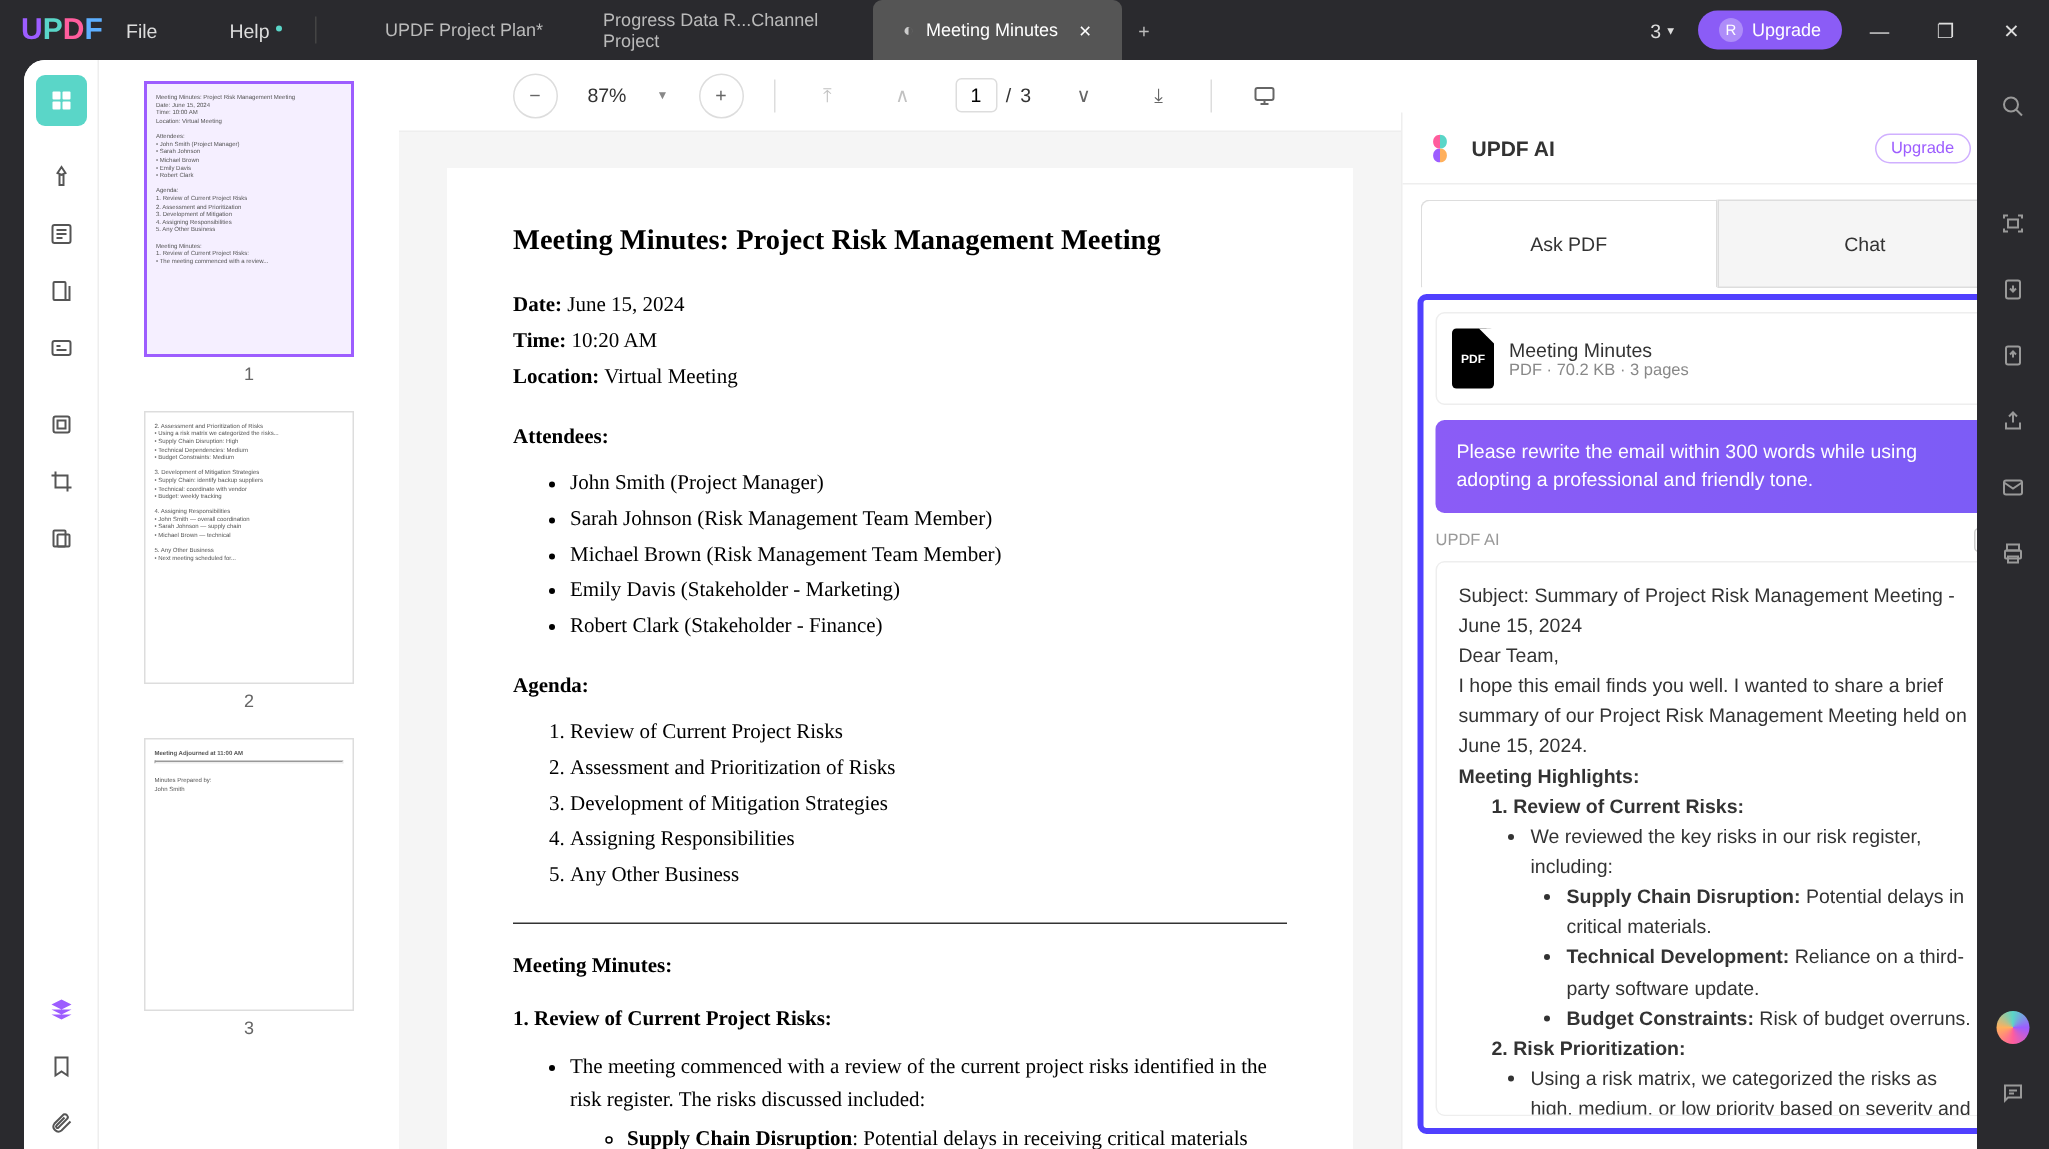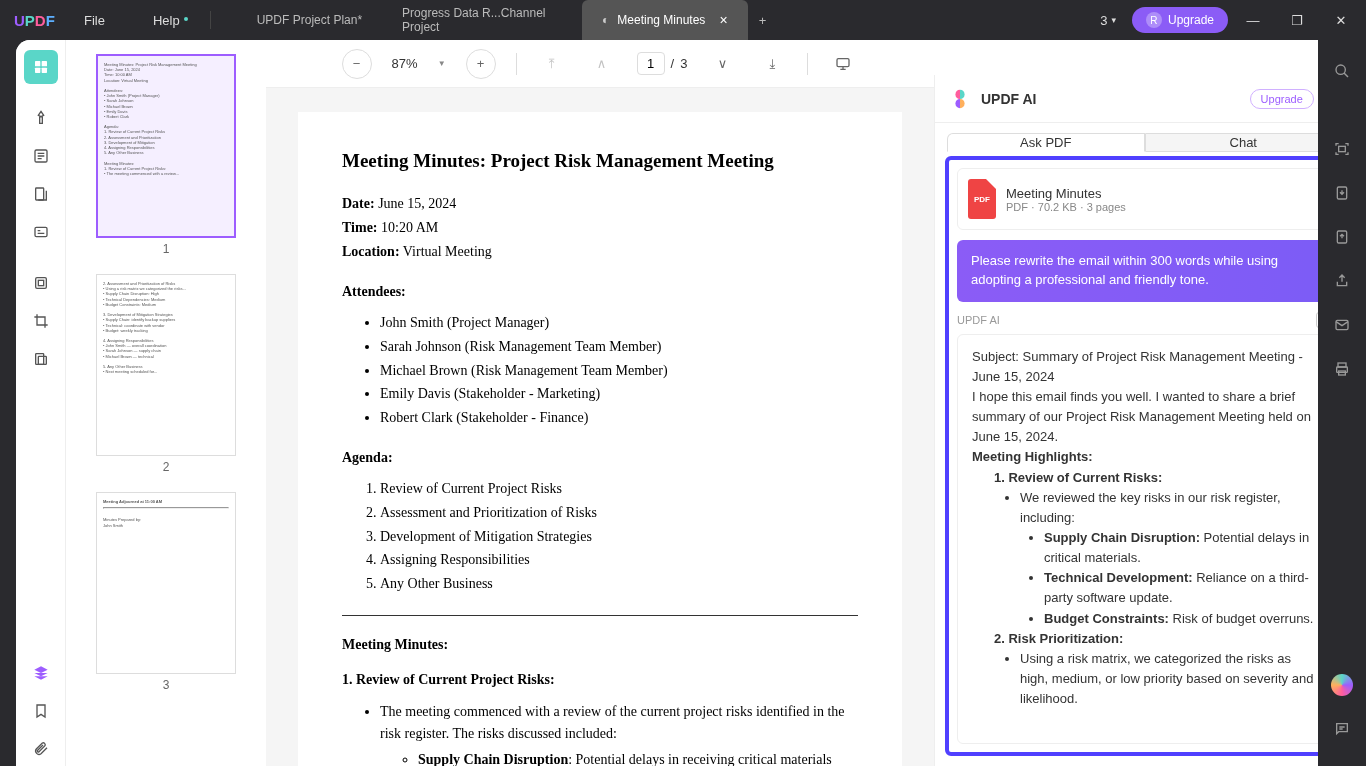--- a/index.html
+++ b/index.html
@@ -1,20 +1,20 @@
 <!DOCTYPE html>
 <html><head>
 <meta charset="utf-8">
 <style>
 * { margin: 0; padding: 0; box-sizing: border-box; }
 body { font-family: -apple-system, "Segoe UI", sans-serif; background: #2a2a2e; width: 1366px; height: 766px; overflow: hidden; font-size: 13px; color: #333; }
 
 
 .titlebar { height: 40px; background: #2a2a2e; display: flex; align-items: center; color: #ddd; }
-.logo { width: 60px; padding-left: 14px; font-weight: bold; font-size: 15px; }
+.logo { width: 60px; padding-left: 14px; font-weight: bold; font-size: 20px; }
 .logo .u { color: #9d5dff; }
 .logo .p { color: #5ad6c8; }
 .logo .d { color: #ff5d9d; }
 .logo .f { color: #5dafff; }
 .menu-item { padding: 0 24px; font-size: 13px; cursor: pointer; position: relative; }
 .menu-item .dot { position: absolute; top: 4px; right: 16px; width: 4px; height: 4px; background: #5ad6c8; border-radius: 50%; }
 .tabs { display: flex; margin-left: 20px; flex: 1; }
 .tab { padding: 0 20px; height: 40px; display: flex; align-items: center; font-size: 12px; color: #bbb; max-width: 200px; border-radius: 6px 6px 0 0; }
 .tab.active { background: #555; color: #fff; }
 .tab .icon { margin-right: 8px; opacity: 0.7; }
@@ -66,28 +66,28 @@
 .doc-page ul ul { list-style: circle; }
 
 
 .ai-panel { width: 420px; background: #fff; border-left: 1px solid #eee; display: flex; flex-direction: column; margin-top: 35px; }
 .ai-head { height: 48px; display: flex; align-items: center; padding: 0 14px; gap: 10px; border-bottom: 1px solid #eee; }
 .ai-logo { width: 22px; height: 22px; }
 .ai-title { font-weight: 600; font-size: 14px; flex: 1; }
 .ai-upgrade { border: 1px solid #d0b0ff; color: #9d5dff; padding: 3px 10px; border-radius: 12px; font-size: 11px; cursor: pointer; }
 .ai-lock { color: #aaa; font-size: 13px; }
 .ai-tabs { display: flex; padding: 10px 12px 0; gap: 0; }
-.ai-tab { flex: 1; text-align: center; padding: 1px; font-size: 13px; cursor: pointer; border: 1px solid #ddd; background: #f5f5f5; }
+.ai-tab { flex: 1; text-align: center; padding: 21px; font-size: 13px; cursor: pointer; border: 1px solid #ddd; background: #f5f5f5; }
 .ai-tab.active { background: #fff; border-bottom-color: #fff; font-weight: 500; }
 .ai-tab:first-child { border-radius: 6px 0 0 0; }
 .ai-tab:last-child { border-radius: 0 6px 0 0; }
 
 .ai-body { flex: 1; margin: 4px 10px 10px; border: 4px solid #5040ff; border-radius: 6px; display: flex; flex-direction: column; padding: 8px; overflow: hidden; }
 .ai-file { display: flex; align-items: center; gap: 10px; padding: 10px; background: #fff; border: 1px solid #eee; border-radius: 6px; margin-bottom: 10px; }
-.ai-file-icon { width: 28px; height: 40px; background: #ef4444; border-radius: 3px; display: flex; align-items: center; justify-content: center; color: #fff; font-size: 8px; font-weight: bold; position: relative; }
+.ai-file-icon { width: 28px; height: 40px; background: #000000; border-radius: 3px; display: flex; align-items: center; justify-content: center; color: #fff; font-size: 8px; font-weight: bold; position: relative; }
 .ai-file-icon::before { content:""; position:absolute; top:0; right:0; border-width:5px; border-style:solid; border-color:#fff #fff transparent transparent; }
 .ai-file-name { font-size: 13px; }
 .ai-file-meta { font-size: 11px; color: #888; }
 .ai-prompt { background: linear-gradient(90deg, #8b5cf6, #7c5cf6); color: #fff; padding: 12px 14px; border-radius: 6px; font-size: 13px; line-height: 1.45; margin-bottom: 10px; }
 .ai-label { font-size: 11px; color: #999; margin-bottom: 6px; display: flex; justify-content: space-between; align-items: center; }
 .ai-copy { width: 16px; height: 16px; border: 1px solid #ccc; border-radius: 3px; cursor: pointer; }
 .ai-response { flex: 1; overflow-y: auto; background: #fff; border: 1px solid #eee; border-radius: 6px; padding: 12px 14px; font-size: 13px; line-height: 1.55; color: #333; }
 .ai-response b { font-weight: 600; }
 .ai-response ol { margin-left: 20px; }
 .ai-response ul { margin-left: 18px; list-style: disc; }
@@ -313,20 +313,21 @@
           <div class="ai-file-meta">PDF · 70.2 KB · 3 pages</div>
         </div>
       </div>
       <div class="ai-prompt">Please rewrite the email within 300 words while using adopting a professional and friendly tone.</div>
       <div class="ai-label">
         <span>UPDF AI</span>
         <span class="ai-copy"></span>
       </div>
       <div class="ai-response">
         <div>Subject: Summary of Project Risk Management Meeting - June 15, 2024</div>
+        <div>Dear Team,</div>
         <div>I hope this email finds you well. I wanted to share a brief summary of our Project Risk Management Meeting held on June 15, 2024.</div>
         <div><b>Meeting Highlights:</b></div>
         <ol style="list-style:none;margin-left:22px">
           <li><b>1. Review of Current Risks:</b>
             <ul style="margin-left:26px">
               <li><span>We reviewed the key risks in our risk register, including:</span>
                 <ul style="margin-left:24px">
                   <li><b>Supply Chain Disruption:</b><span> Potential delays in critical materials.</span></li>
                   <li><b>Technical Development:</b><span> Reliance on a third-party software update.</span></li>
                   <li><b>Budget Constraints:</b><span> Risk of budget overruns.</span></li>

